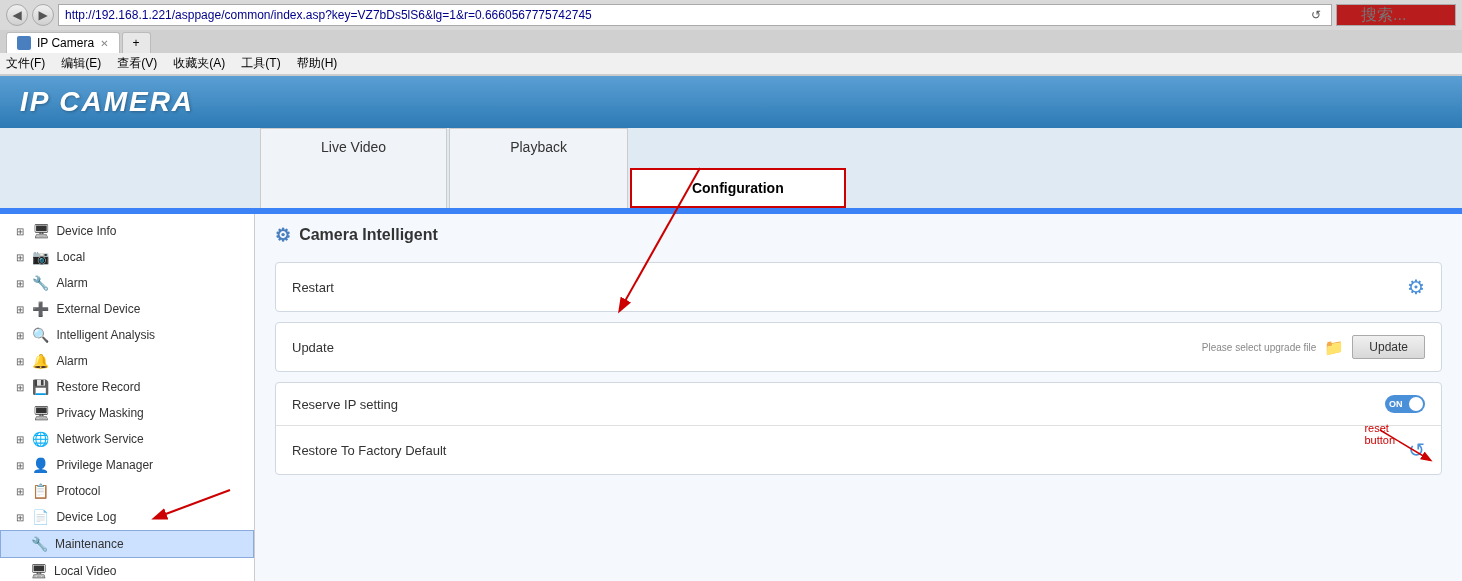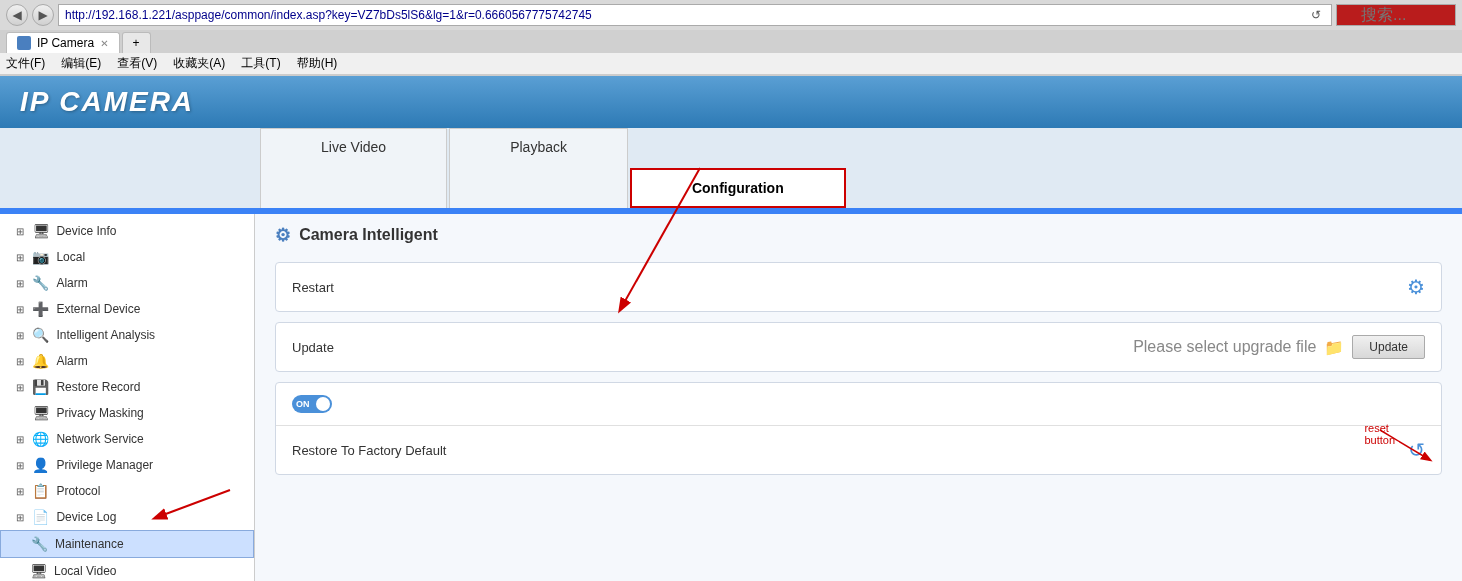--- a/index.html
+++ b/index.html
@@ -47,21 +47,21 @@
     .content-area { flex: 1; padding: 10px 20px; background: #f5f8fc; }
     .content-header { display: flex; align-items: center; gap: 8px; margin-bottom: 16px; font-size: 16px; font-weight: bold; color: #333; }
     .content-header-icon { color: #4a7fbf; font-size: 18px; }
 
     
     .card { background: #fff; border: 1px solid #d0d8e4; border-radius: 4px; margin-bottom: 10px; }
     .card-row { display: flex; align-items: center; padding: 12px 16px; gap: 12px; }
     .card-label { font-size: 13px; color: #333; flex: 1; }
     .card-action { display: flex; align-items: center; gap: 8px; }
     .gear-icon { color: #4a90d9; font-size: 20px; }
-    .file-select-area { display: flex; align-items: center; gap: 8px; color: #888; font-size: 16px; }
+    .file-select-area { display: flex; align-items: center; gap: 8px; color: #888; font-size: 10px; }
     .folder-icon { color: #f0a030; font-size: 16px; cursor: pointer; }
 
     .btn-update { background: linear-gradient(to bottom, #f0f0f0, #d8d8d8); border: 1px solid #aaa; padding: 4px 16px; font-size: 12px; cursor: pointer; border-radius: 2px; color: #333; }
 
     
     .toggle-switch { width: 40px; height: 18px; background: #4a90d9; border-radius: 9px; position: relative; cursor: pointer; display: flex; align-items: center; }
     .toggle-switch::after { content: 'ON'; font-size: 9px; color: #fff; margin-left: 4px; font-weight: bold; }
     .toggle-knob { width: 14px; height: 14px; background: #fff; border-radius: 50%; position: absolute; right: 2px; }
 
     
@@ -233,20 +233,21 @@
           <div class="card-action">
             <span class="file-select-area">Please select upgrade file</span>
             <span class="folder-icon">📁</span>
             <button class="btn-update">Update</button>
           </div>
         </div>
       </div>
 
       <div class="card card-multi" style="position: relative;">
         <div class="card-row">
+          <span class="card-label">Reserve IP setting</span>
           <div class="toggle-switch">
             <div class="toggle-knob"></div>
           </div>
         </div>
         <div class="card-row card-divider">
           <span class="card-label">Restore To Factory Default</span>
           <span style="position: relative; display: flex; align-items: center; gap: 30px;">
             <span style="color: #c00; font-size: 11px; position: absolute; right: 30px; top: -16px;">reset button</span>
             <button class="reset-btn">↺</button>
           </span>

